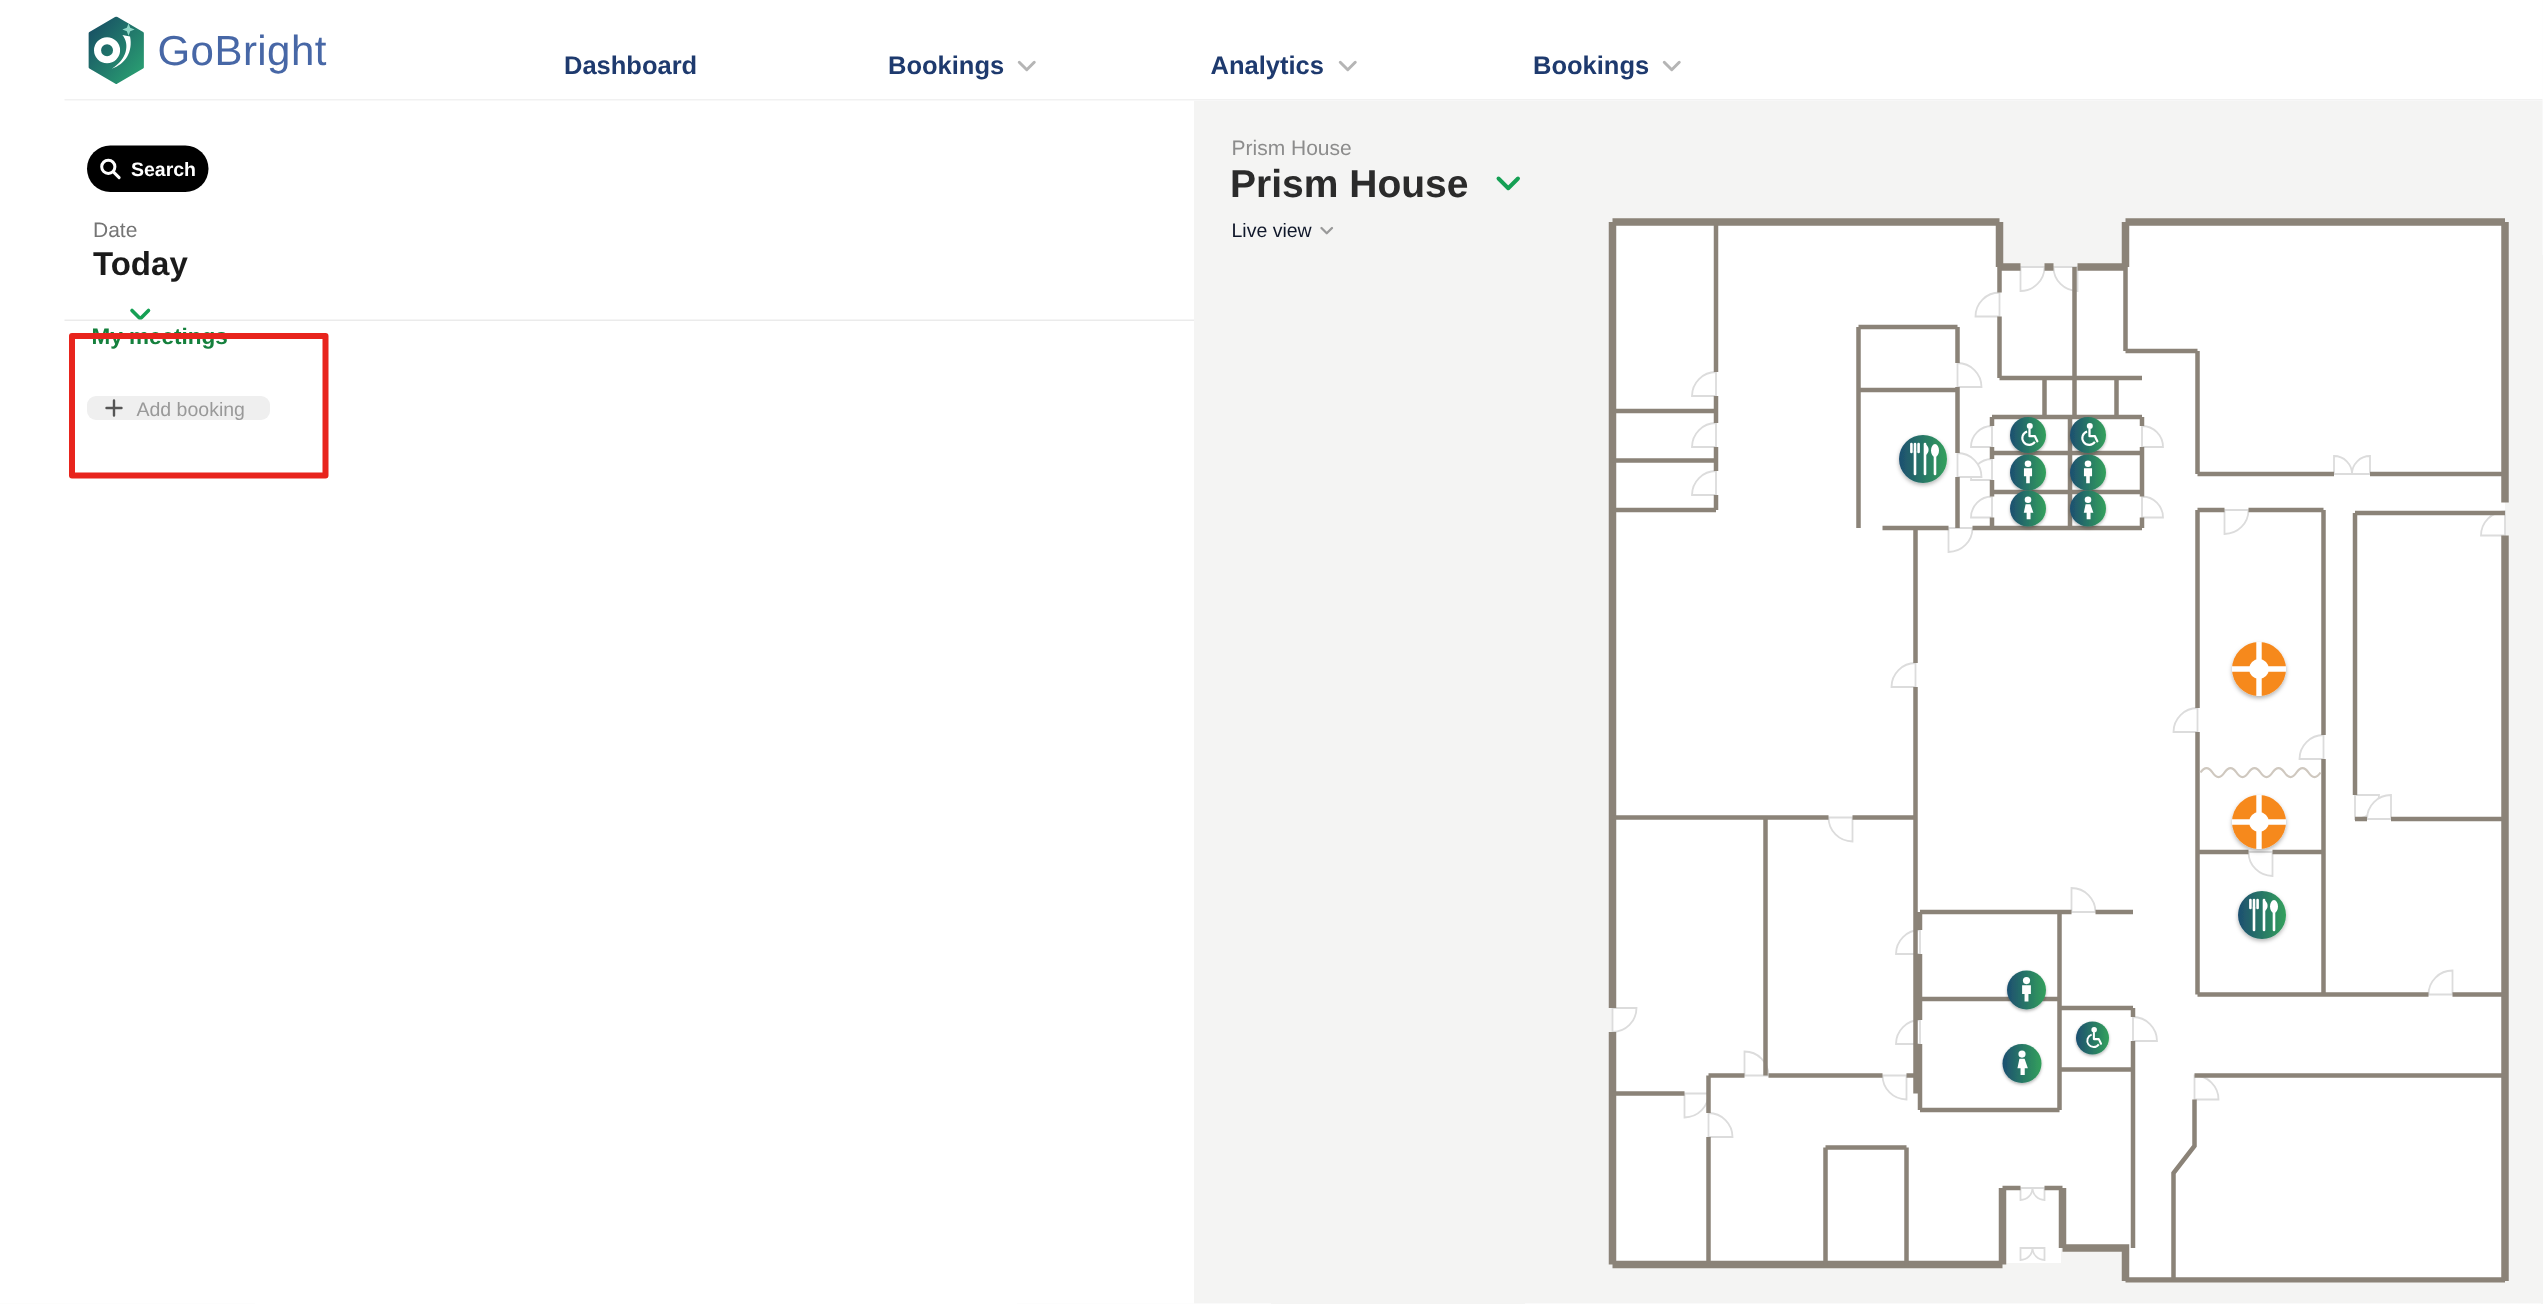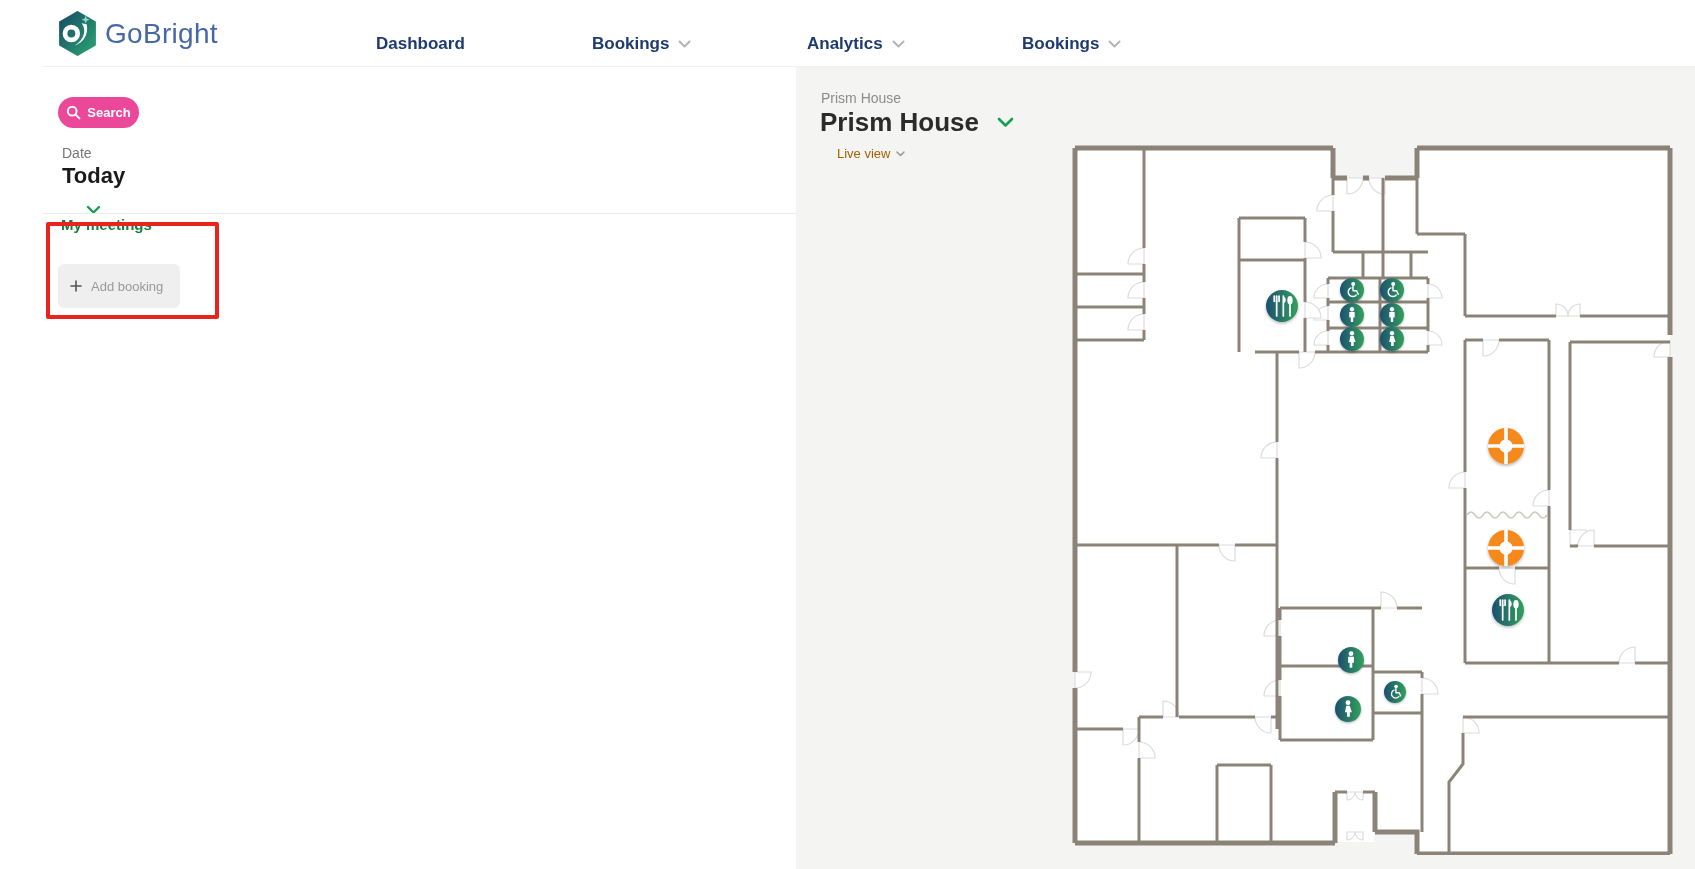--- a/index.html
+++ b/index.html
@@ -9,35 +9,35 @@
   
   .header { position:absolute; left:0; top:0; width:1695px; height:67px; background:#fff; border-bottom:1px solid #f1f1f1; z-index:5; }
   .logo { position:absolute; left:14px; top:11px; display:flex; align-items:center; gap:7px; }
   .logo-word { font-size:28px; color:#4767a6; letter-spacing:.3px; font-weight:400; }
   .nav-item { position:absolute; top:0; height:87px; display:flex; align-items:center; gap:9px; cursor:pointer; }
   .nav-label { font-size:17px; font-weight:700; color:#1e3a6e; }
   .chev { display:inline-block; line-height:0; }
 
   
   .sidebar { position:absolute; left:0; top:67px; width:753px; height:802px; background:#fff; }
-  .search-btn { position:absolute; left:15px; top:30px; width:81px; height:31px; background:#ec4899; border:none; border-radius:16px; color:#fff; font-size:13px; font-weight:700; display:flex; align-items:center; justify-content:center; gap:6px; cursor:pointer; font-family:"Liberation Sans",sans-serif; }
+  .search-btn { position:absolute; left:15px; top:30px; width:81px; height:31px; background:#000000; border:none; border-radius:16px; color:#fff; font-size:13px; font-weight:700; display:flex; align-items:center; justify-content:center; gap:6px; cursor:pointer; font-family:"Liberation Sans",sans-serif; }
   .date-label { position:absolute; left:19px; top:78px; font-size:14px; color:#757575; }
   .date-row { position:absolute; left:19px; top:96px; display:flex; align-items:center; gap:16px; cursor:pointer;flex-direction:column; }
   .date-value { font-size:22px; font-weight:700; color:#1a1a1a; }
   .sidebar-divider { position:absolute; left:0; top:146px; width:753px; height:1px; background:#ebebeb; }
   .annotation-rect { position:absolute; left:3px; top:155px; width:173px; height:97px; border:4px solid #e8241d; border-radius:2px; pointer-events:none; }
   .mm-title { position:absolute; left:18px; top:149px; font-size:15px; font-weight:700; color:#15803d; }
-  .add-booking { position:absolute; left:15px; top:197px; width:122px; height:44px; background:#efefef; border:none; border-radius:6px; color:#999; font-size:13px; display:flex; align-items:center; justify-content:flex-start; padding-left:12px; gap:9px; cursor:pointer; font-family:"Liberation Sans",sans-serif; }
+  .add-booking { position:absolute; left:15px; top:197px; width:122px; height:16px; background:#efefef; border:none; border-radius:6px; color:#999; font-size:13px; display:flex; align-items:center; justify-content:flex-start; padding-left:12px; gap:9px; cursor:pointer; font-family:"Liberation Sans",sans-serif; }
 
   
   .map-panel { position:absolute; left:753px; top:67px; width:942px; height:802px; background:#f4f4f3; }
   .crumb { position:absolute; left:25px; top:23px; font-size:14px; color:#8c8c8c; }
   .map-title-row { position:absolute; left:24px; top:40px; display:flex; align-items:center; gap:18px; cursor:pointer; }
   .map-title { font-size:26px; font-weight:700; color:#2b2b2b; }
-  .live-row { position:absolute; left:41px; top:79px; display:flex; align-items:center; gap:6px; font-size:13px; color:#a16207; cursor:pointer; }
+  .live-row { position:absolute; left:25px; top:79px; display:flex; align-items:center; gap:6px; font-size:13px; color:#0f172a; cursor:pointer; }
   .floor-svg { position:absolute; left:263px; top:75px; }
 
   .door { fill:#fff; stroke:#dcdcdc; stroke-width:1.2px; }
   .wall-outer { fill:none; stroke:#8b8378; stroke-width:5px; }
   .wall-inner { fill:none; stroke:#8b8378; stroke-width:3px; }
 </style>
 </head>
 <body>
 
 <div class="page">

